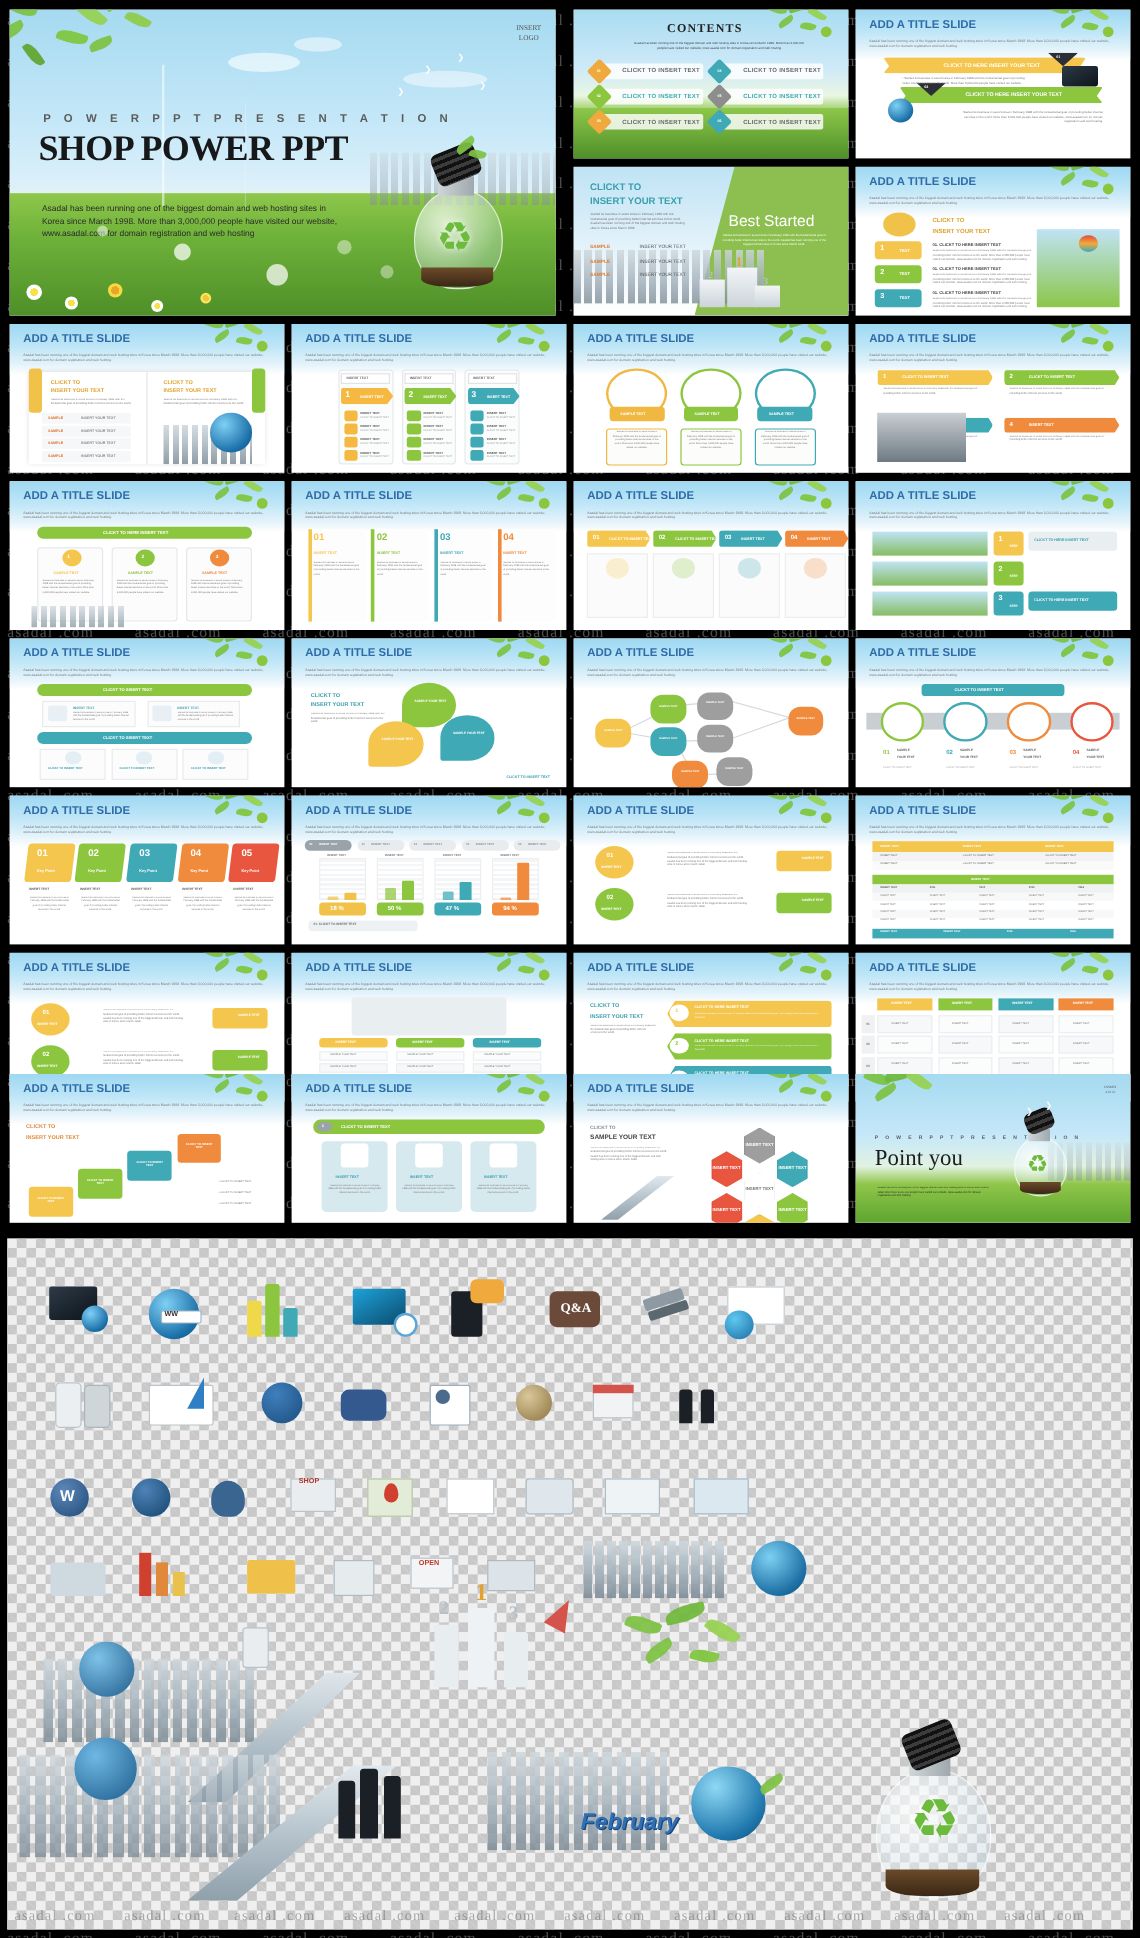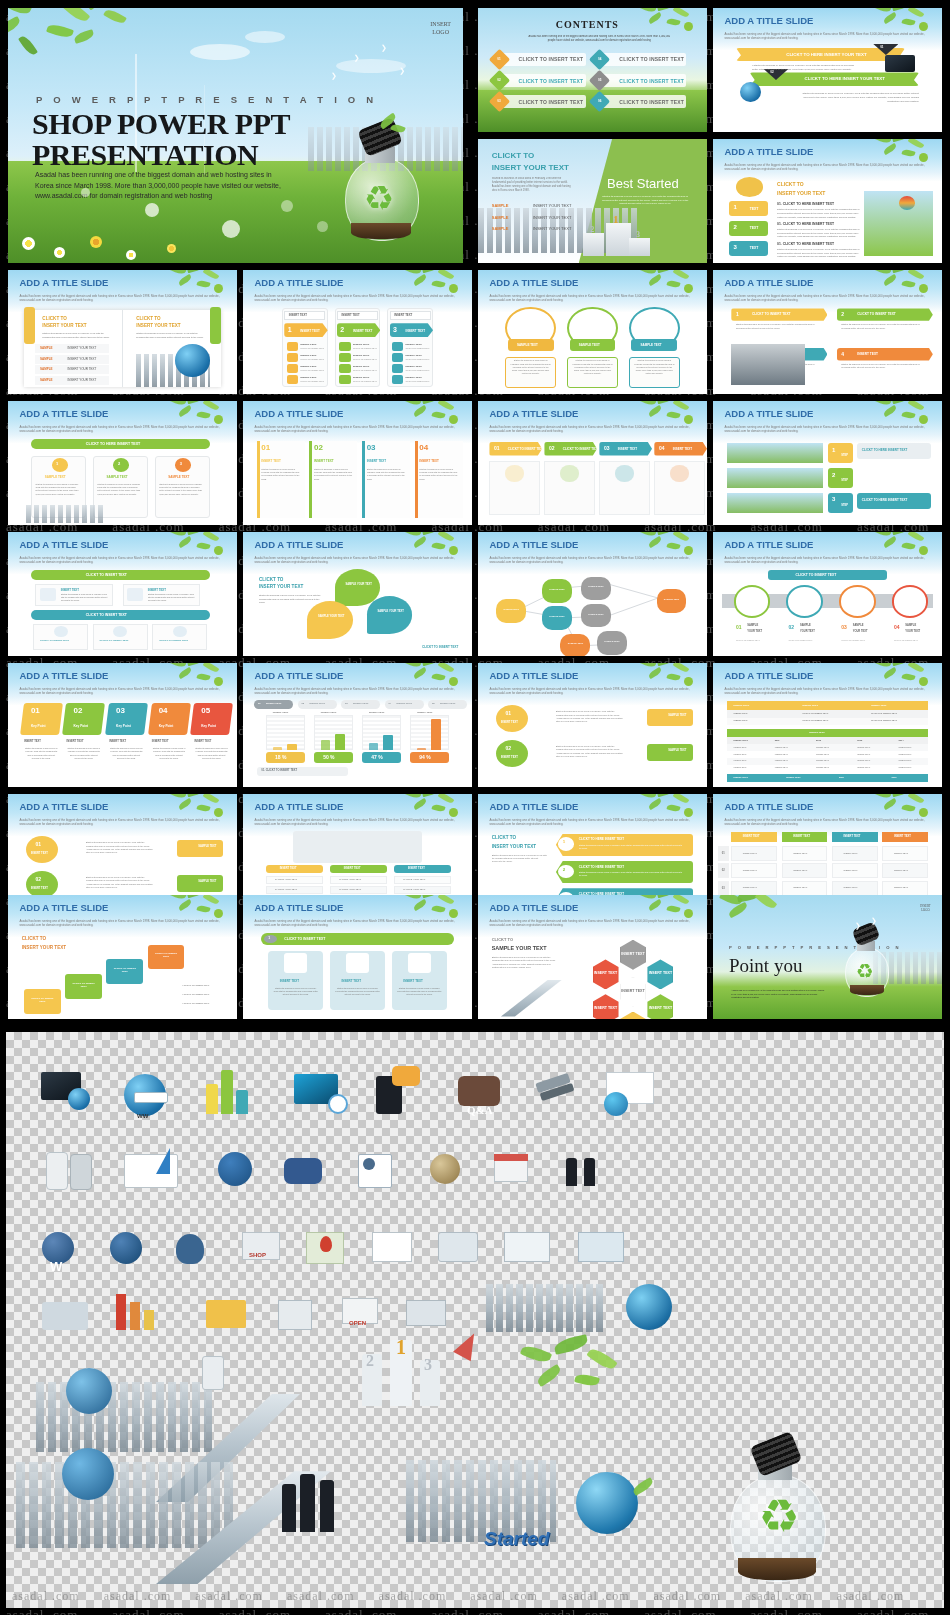--- a/index.html
+++ b/index.html
@@ -125,21 +125,21 @@
     position:absolute; left:6px; top:1032px; width:938px; height:576px;
     background-image:
       linear-gradient(45deg,#c8c8c8 25%,transparent 25%,transparent 75%,#c8c8c8 75%),
       linear-gradient(45deg,#c8c8c8 25%,transparent 25%,transparent 75%,#c8c8c8 75%);
     background-size:16px 16px; background-position:0 0,8px 8px;
     background-color:#efefef; z-index:2; overflow:hidden;
   }
   .asset{ position:absolute; }
   .ico-screen{ background:linear-gradient(150deg,#2d3a46,#0d141b); border-radius:2px; }
   .ico-glob{ border-radius:50%; background:radial-gradient(circle at 34% 30%,#7fd0f5,#1a6fa8 70%,#0d4e7d); }
-  .a-lbl{ position:absolute; font-weight:bold; color:#fff;margin-top:20px; }
+  .a-lbl{ position:absolute; font-weight:bold; color:#fff; }
   #assets .wmrow{
     position:absolute; color:rgba(110,110,110,.55);
     font-family:"Liberation Serif", serif; font-size:12px; letter-spacing:1px;
     white-space:pre;
   }
   .city{
     position:absolute;
     background:linear-gradient(180deg,#cfd8de 0%,#9fadb7 60%,#7e8c96 100%);
   }
   .person{ position:absolute; background:#1b1f26; border-radius:3px 3px 0 0; }
@@ -177,21 +177,20 @@
   <div class="turbine" style="left:43%;top:30%;width:1.5px;height:90px;opacity:.45"></div>
 
   <div class="bird" style="left:76%;top:18%">❯</div>
   <div class="bird" style="left:82%;top:14%">❯</div>
   <div class="bird" style="left:71%;top:25%">❯</div>
   <div class="bird" style="left:86%;top:23%">❯</div>
 
   <div class="tagline">P O W E R   P P T   P R E S E N T A T I O N</div>
   <h1>
     <span>SHOP POWER PPT</span><br>
-    <span>PRESENTATION</span>
   </h1>
   <div class="hero-body">Asadal has been running one of the biggest domain and web hosting sites in Korea since March 1998. More than 3,000,000 people have visited our website,  www.asadal.com for domain registration and web hosting</div>
 
   <div class="insertlogo">
     <div>INSERT</div>
     <div>LOGO</div>
   </div>
 
   <div class="city" style="right:0;bottom:36%;width:34%;height:44px;opacity:.45;
        -webkit-mask-image:repeating-linear-gradient(90deg,#000 0 6px,transparent 6px 9px);
@@ -1331,21 +1330,21 @@
        clip-path:polygon(0 100%,60% 6%,76% 6%,18% 100%)"></div>
 
   <div class="asset person" style="left:276px;top:452px;width:14px;height:48px"></div>
   <div class="asset person" style="left:294px;top:442px;width:15px;height:58px"></div>
   <div class="asset person" style="left:314px;top:448px;width:14px;height:52px"></div>
 
   <div class="asset city" style="left:400px;top:428px;width:150px;height:82px;opacity:.85;
        -webkit-mask-image:repeating-linear-gradient(90deg,#000 0 8px,transparent 8px 12px);
        mask-image:repeating-linear-gradient(90deg,#000 0 8px,transparent 8px 12px)"></div>
 
-  <div class="a-lbl" style="left:478px;top:476px;font-size:19px;color:#2f6fb5;font-weight:bold;font-style:italic;text-shadow:1px 1px 0 #19477a">Started</div>
+  <div class="a-lbl" style="left:478px;top:476px;font-size:19px;color:#2f6fb5;font-weight:bold;font-style:italic;text-shadow:1px 1px 0 #19477a">February</div>
 
   <div class="asset ico-glob" style="left:570px;top:440px;width:62px;height:62px;background:radial-gradient(circle at 33% 28%,#8fd8f5,#1f78ad 68%,#0d4a74)"></div>
   <div class="leaf" style="left:626px;top:450px;width:22px;height:9px;transform:rotate(-30deg);position:absolute"></div>
 
   <div class="bulb-art" style="right:110px;top:400px;width:110px;height:150px">
     <div class="bulb-glass" style="width:96px;height:108px;left:6px"></div>
     <div class="soil" style="width:78px;height:22px;left:14px"></div>
     <div class="recycle" style="left:28px;bottom:40px;font-size:46px;width:54px;height:52px;line-height:52px">♻</div>
     <div class="bulb-neck" style="left:34px;bottom:102px;width:34px;height:18px"></div>
     <div class="bulb-cap" style="left:30px;bottom:112px;width:44px;height:32px"></div>

